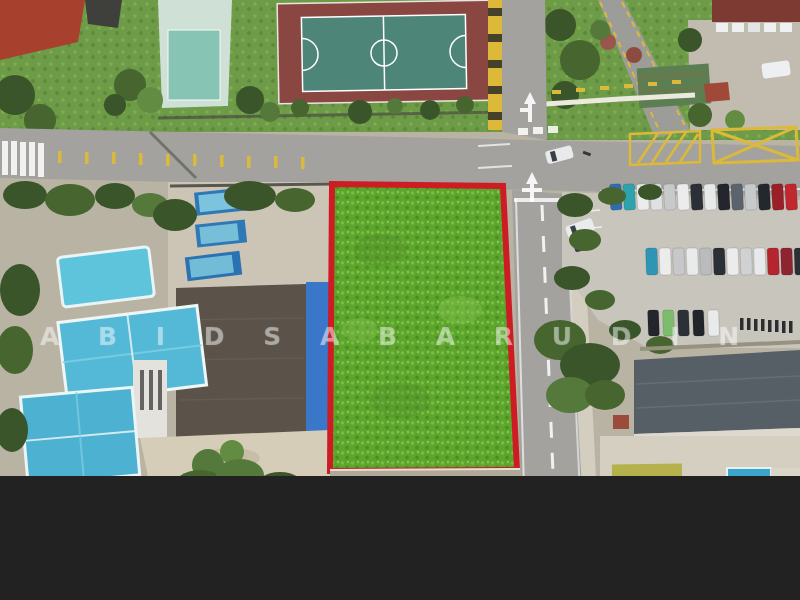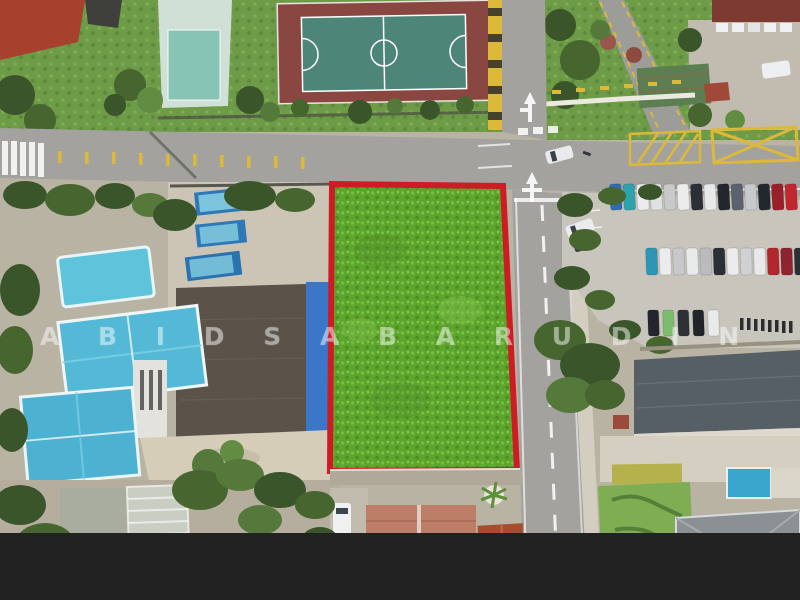--- a/index.html
+++ b/index.html
@@ -1,16 +1,16 @@
 <!DOCTYPE html>
 <html><head>
 <meta charset="utf-8">
 <style>
   html,body{margin:0;padding:0;background:#222;}
-  .stage{position:relative;width:800px;height:533px;overflow:hidden;
+  .stage{position:relative;width:800px;height:476px;overflow:hidden;
          background:#b9b3a4;font-family:"DejaVu Sans",sans-serif;}
   .stage svg{position:absolute;inset:0;display:block;}
   .watermark{position:absolute;top:322px;left:40px;width:660px;height:34px;
              color:rgba(255,255,255,0.42);font-size:25px;font-weight:bold;
              letter-spacing:15px;text-align:center;white-space:nowrap;
              text-shadow:0 0 2px rgba(255,255,255,0.15);pointer-events:none;
              font-family:"DejaVu Sans",sans-serif;}
   .t1{fill:#3a552a}.t2{fill:#46652f}.t3{fill:#54793a}.t4{fill:#628c42}
   .wm{fill:#ffffff;opacity:.85}
   .ym{fill:#ddb93a}

